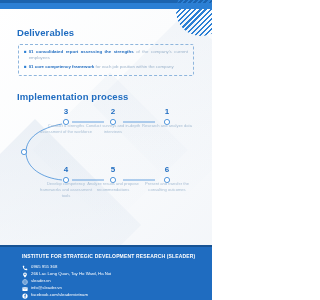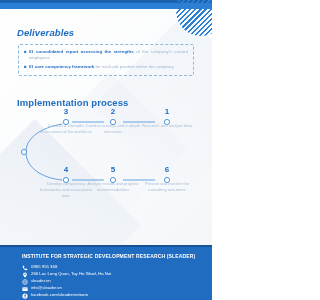--- a/index.html
+++ b/index.html
@@ -66,21 +66,20 @@
     width: 212px; height: 300px;
   }
 
   .h-deliverables {
     position: absolute;
     left: 17px; top: 27px;
     font-size: 9.5px;
     font-weight: bold;
     color: #1f6cc0;
     letter-spacing: .1px;
-    font-style: italic;
   }
 
   .box {
     position: absolute;
     left: 18px; top: 44px;
     width: 176px;
     box-sizing: border-box;
     border: 1px dashed #8fb6dd;
     border-radius: 2px;
     padding: 4px 5px 4px 5px;
@@ -105,21 +104,21 @@
     text-align: justify;
     flex: 1;
   }
   .btext b {
     color: #1f6cc0;
     font-weight: bold;
   }
 
   .h-process {
     position: absolute;
-    left: 17px; top: 97px;
+    left: 17px; top: 91px;
     font-size: 9.5px;
     font-weight: bold;
     color: #1f6cc0;
     letter-spacing: .1px;
   }
 
   .timeline {
     position: absolute;
     left: 0; top: 110px;
     width: 212px; height: 118px;

